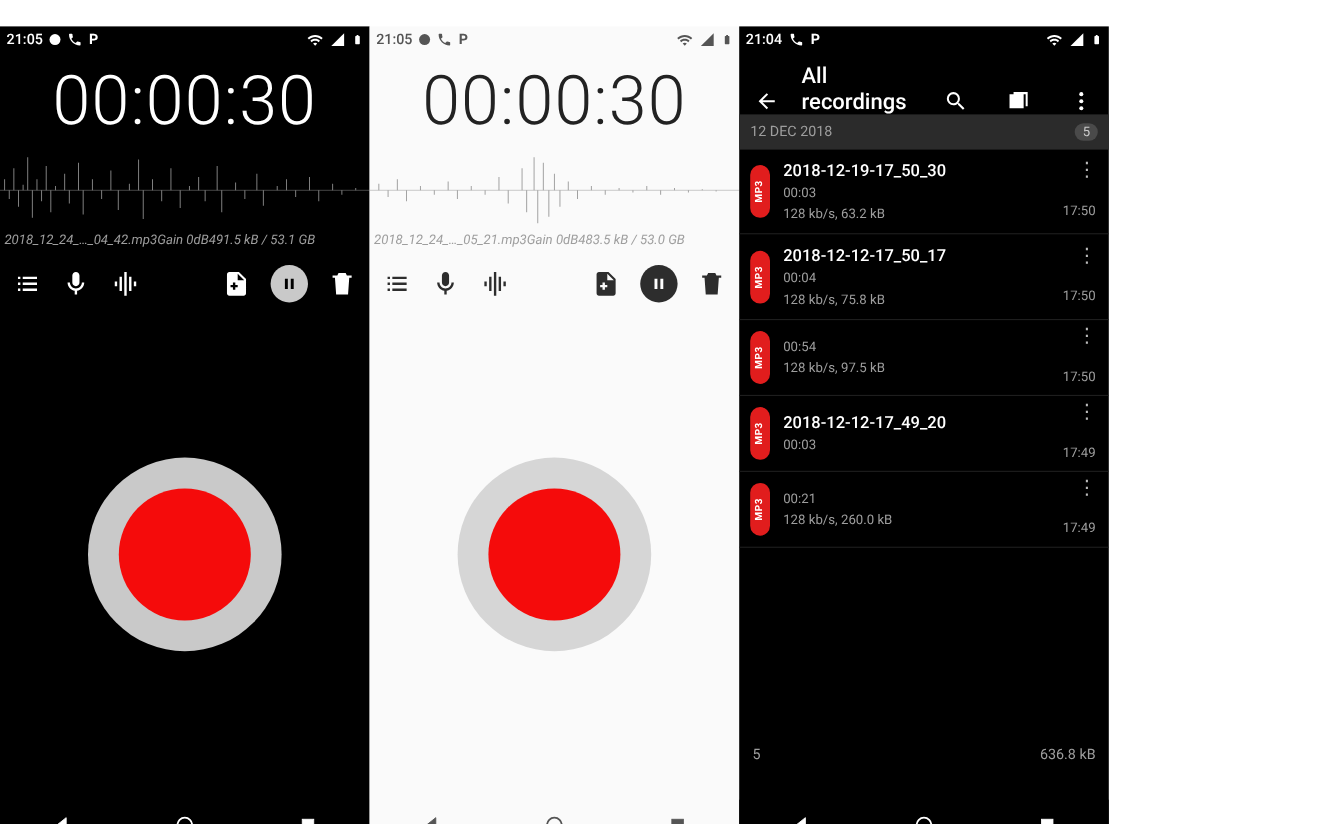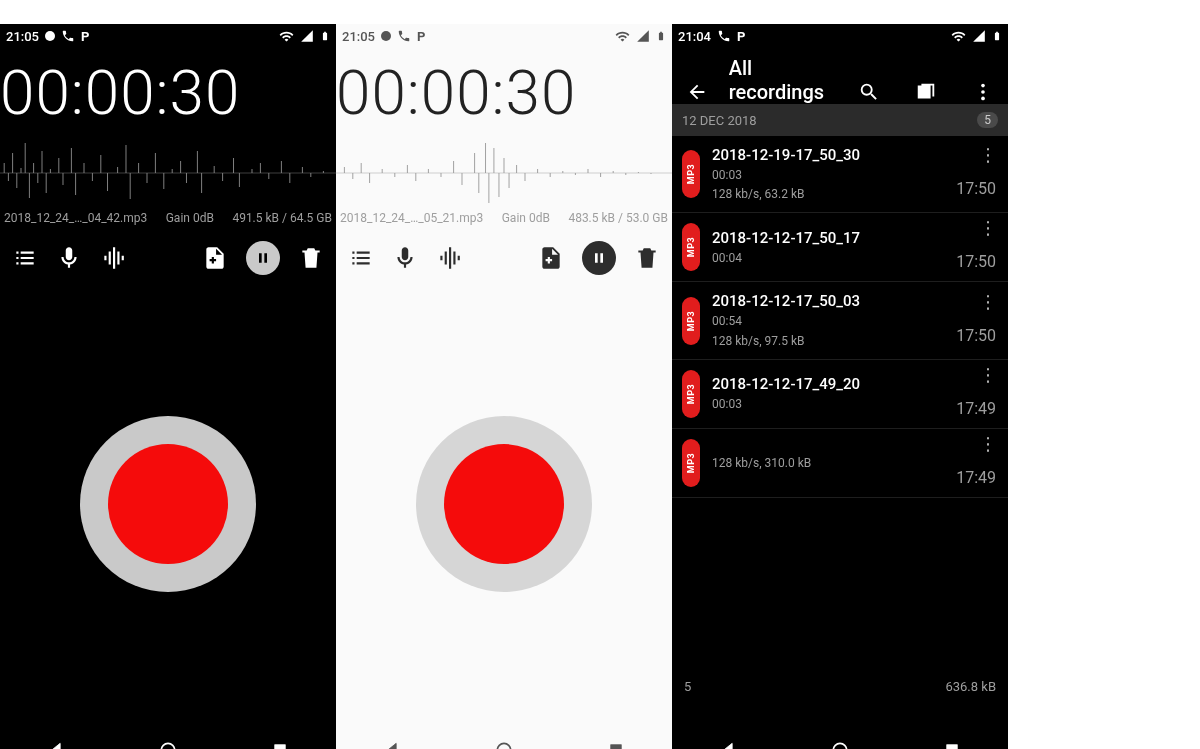--- a/index.html
+++ b/index.html
@@ -34,41 +34,42 @@
     font-size: 13px;
     font-weight: 500;
   }
   .status .left, .status .right { display: flex; align-items: center; gap: 6px; }
   .dot-icon { width: 10px; height: 10px; border-radius: 50%; background: currentColor; }
 
   
   .timer {
     font-size: 62px;
     font-weight: 300;
+    text-align: center;
     letter-spacing: 1px;
     margin-top: 8px;
     font-family: "Roboto Light", Roboto, sans-serif;
   }
 
   
   .wave {
     height: 80px;
     margin-top: 4px;
     position: relative;
     overflow: hidden;
   }
   .wave svg { width: 100%; height: 100%; }
 
   .meta-row {
     display: flex;
-    justify-content: space-between;
     font-size: 12px;
     color: #9e9e9e;
     padding: 0 4px;
     margin-top: -2px;
+    font-style: italic;
   }
 
   
   .toolbar {
     display: flex;
     align-items: center;
     justify-content: space-between;
     padding: 10px 12px 6px;
     margin-top: 6px;
   }
@@ -157,21 +158,21 @@
   }
   .badge span {
     transform: rotate(-90deg);
     font-size: 9px; font-weight: 700; color: #fff; letter-spacing: 0.5px;
   }
   .rec-main { flex: 1; display:flex; flex-direction:column; gap:3px; }
   .rec-title { font-size: 15px; font-weight: 500; color: #fff; }
   .rec-sub { font-size: 12px; color: #9e9e9e; line-height: 1.35; }
   .rec-right { display:flex; flex-direction:column; align-items: flex-end; justify-content: space-between; height: 48px;}
   .rec-more { color: #bbb; font-size: 18px; line-height: 10px; cursor:pointer; letter-spacing: -1px;}
-  .rec-time { font-size: 16px; color: #9e9e9e; }
+  .rec-time { font-size: 12px; color: #9e9e9e; }
 
   .summary {
     display:flex; justify-content: space-between;
     font-size: 13px; color: #9e9e9e;
     padding: 8px 12px;
     height: 56px;
     align-items: flex-start;
   }
 
   .",": {}
@@ -210,21 +211,21 @@
         <line x1="0" y1="40" x2="400" y2="40" stroke-width="0.5"></line>
 
         <path d="M5 40 L5 30 M10 40 L10 48 M15 40 L15 20 M20 40 L20 55 M25 40 L25 35 M30 40 L30 10 M35 40 L35 65 M40 40 L40 30 M45 40 L45 50 M50 40 L50 18 M55 40 L55 60 M60 40 L60 36 M70 40 L70 25 M75 40 L75 52 M85 40 L85 15 M90 40 L90 62 M100 40 L100 30 M110 40 L110 48 M120 40 L120 22 M128 40 L128 58 M140 40 L140 34 M150 40 L150 12 M155 40 L155 66 M165 40 L165 30 M175 40 L175 50 M185 40 L185 20 M195 40 L195 56 M205 40 L205 36 M215 40 L215 28 M222 40 L222 50 M235 40 L235 18 M240 40 L240 60 M255 40 L255 33 M265 40 L265 48 M278 40 L278 25 M285 40 L285 54 M300 40 L300 36 M310 40 L310 30 M320 40 L320 46 M335 40 L335 28 M345 40 L345 50 M360 40 L360 34 M370 40 L370 44 M385 40 L385 38"></path>
       </g>
     </svg>
   </div>
 
   <div class="meta-row">
     <span>2018_12_24_…_04_42.mp3</span>
     <span>Gain 0dB</span>
-    <span>491.5 kB / 64.5 GB</span>
+    <span>491.5 kB / 53.1 GB</span>
   </div>
 
   <div class="toolbar">
     <div class="left">
       <span class="ticon">
         <svg viewBox="0 0 24 24" fill="currentColor">
             <path d="M4 6h2v2H4zm0 5h2v2H4zm0 5h2v2H4zm4-10h12v2H8zm0 5h12v2H8zm0 5h12v2H8z"></path>
           </svg>
       </span>
       <span class="ticon">
@@ -452,32 +453,32 @@
           <div class="rec-time">17:50</div>
         </div>
       </div>
       <div class="rec-item">
         <div class="badge">
           <span>MP3</span>
         </div>
         <div class="rec-main">
           <div class="rec-title">2018-12-12-17_50_17</div>
           <div class="rec-sub">00:04</div>
+          <div class="rec-sub">128 kb/s, 75.8 kB</div>
         </div>
         <div class="rec-right">
           <div class="rec-more">⋮</div>
           <div class="rec-time">17:50</div>
         </div>
       </div>
       <div class="rec-item">
         <div class="badge">
           <span>MP3</span>
         </div>
         <div class="rec-main">
-          <div class="rec-title">2018-12-12-17_50_03</div>
           <div class="rec-sub">00:54</div>
           <div class="rec-sub">128 kb/s, 97.5 kB</div>
         </div>
         <div class="rec-right">
           <div class="rec-more">⋮</div>
           <div class="rec-time">17:50</div>
         </div>
       </div>
       <div class="rec-item">
         <div class="badge">
@@ -490,21 +491,22 @@
         <div class="rec-right">
           <div class="rec-more">⋮</div>
           <div class="rec-time">17:49</div>
         </div>
       </div>
       <div class="rec-item">
         <div class="badge">
           <span>MP3</span>
         </div>
         <div class="rec-main">
-          <div class="rec-sub">128 kb/s, 310.0 kB</div>
+          <div class="rec-sub">00:21</div>
+          <div class="rec-sub">128 kb/s, 260.0 kB</div>
         </div>
         <div class="rec-right">
           <div class="rec-more">⋮</div>
           <div class="rec-time">17:49</div>
         </div>
       </div>
     </div>
 
   <div class="summary">
     <span>5</span>

